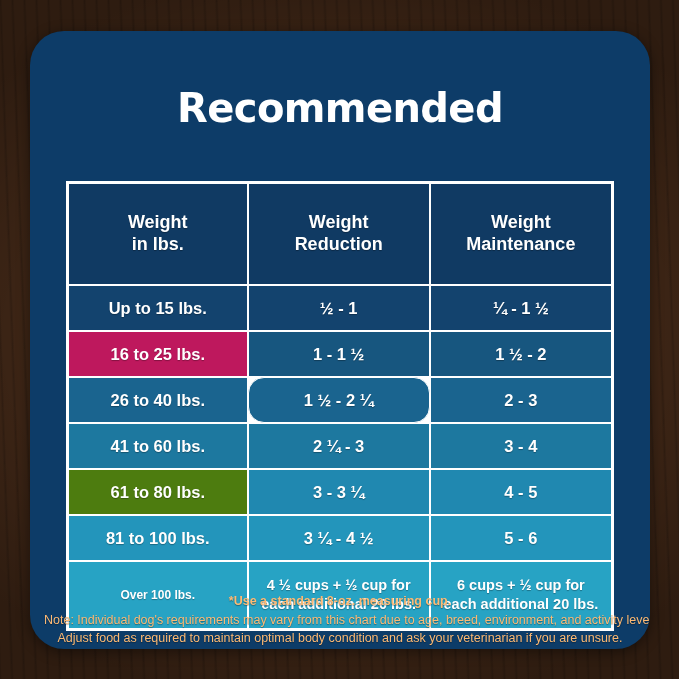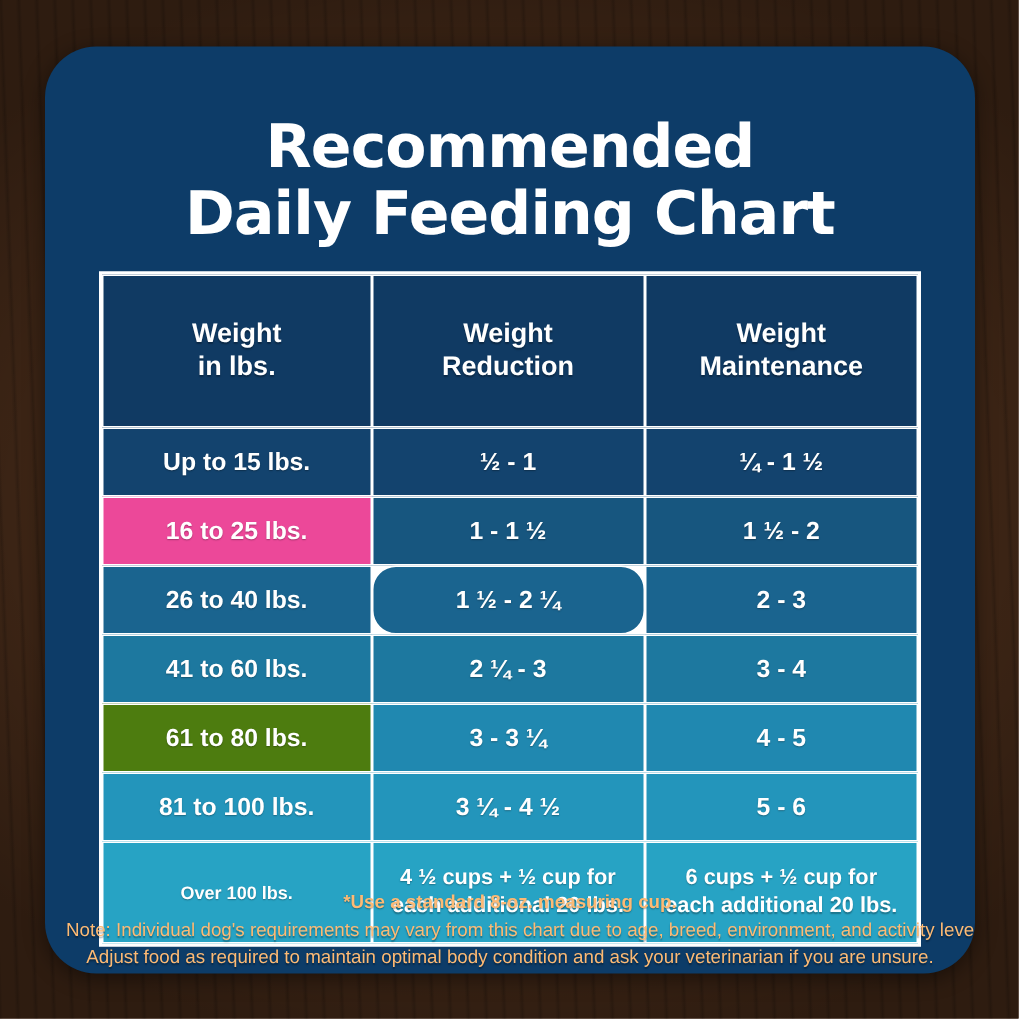--- a/index.html
+++ b/index.html
@@ -70,21 +70,21 @@
     width: 620px;
     height: 618px;
     background: #0d3c68;
     border-radius: 34px;
     box-shadow: 0 3px 14px rgba(0,0,0,0.45);
     overflow: hidden;
   }
 
   
   #chart-title {
-    margin: 4px;
+    margin: 14px;
     padding: 41px 30px 0 30px;
     text-align: center;
     color: #ffffff;
     font-size: 40px;
     line-height: 1.12;
     font-weight: bold;
     letter-spacing: -0.6px;
     font-family: "DejaVu Sans", sans-serif;
   }
   #chart-title .title-line {
@@ -182,21 +182,20 @@
 </style>
 </head>
 <body>
 
 <div id="wood-bg"></div>
 
 <div id="chart-card" style="background: rgb(13, 60, 104);">
 
   <h1 id="chart-title">
     <span class="title-line">Recommended</span>
-    <span class="title-line">Daily Feeding Chart</span>
   </h1>
 
   <div id="feeding-table-wrap">
     <table id="feeding-table">
       <colgroup>
         <col class="col-weight">
         <col class="col-reduction">
         <col class="col-maintenance">
       </colgroup>
       <thead>
@@ -215,21 +214,21 @@
           </th>
         </tr>
       </thead>
       <tbody>
         <tr class="row-0">
           <td class="cell-weight" style="background: rgb(19, 67, 110);">Up to 15 lbs.</td>
           <td class="cell-reduction" style="background: rgb(19, 67, 110);">½ - 1</td>
           <td class="cell-maintenance" style="background: rgb(19, 67, 110);">¼ - 1 ½</td>
         </tr>
         <tr class="row-1">
-          <td class="cell-weight" style="background: #ec4899; text-align: center;">16 to 25 lbs.</td>
+          <td class="cell-weight" style="background: #be185d; text-align: center;">16 to 25 lbs.</td>
           <td class="cell-reduction" style="background: rgb(23, 86, 127);">1 - 1 ½</td>
           <td class="cell-maintenance" style="background: rgb(23, 86, 127);">1 ½ - 2</td>
         </tr>
         <tr class="row-2">
           <td class="cell-weight" style="background: rgb(26, 100, 143);">26 to 40 lbs.</td>
           <td class="cell-reduction" style="background: rgb(26, 100, 143); border-radius: 16px;">1 ½ - 2 ¼</td>
           <td class="cell-maintenance" style="background: rgb(26, 100, 143);">2 - 3</td>
         </tr>
         <tr class="row-3">
           <td class="cell-weight" style="background: rgb(29, 120, 159);">41 to 60 lbs.</td>

